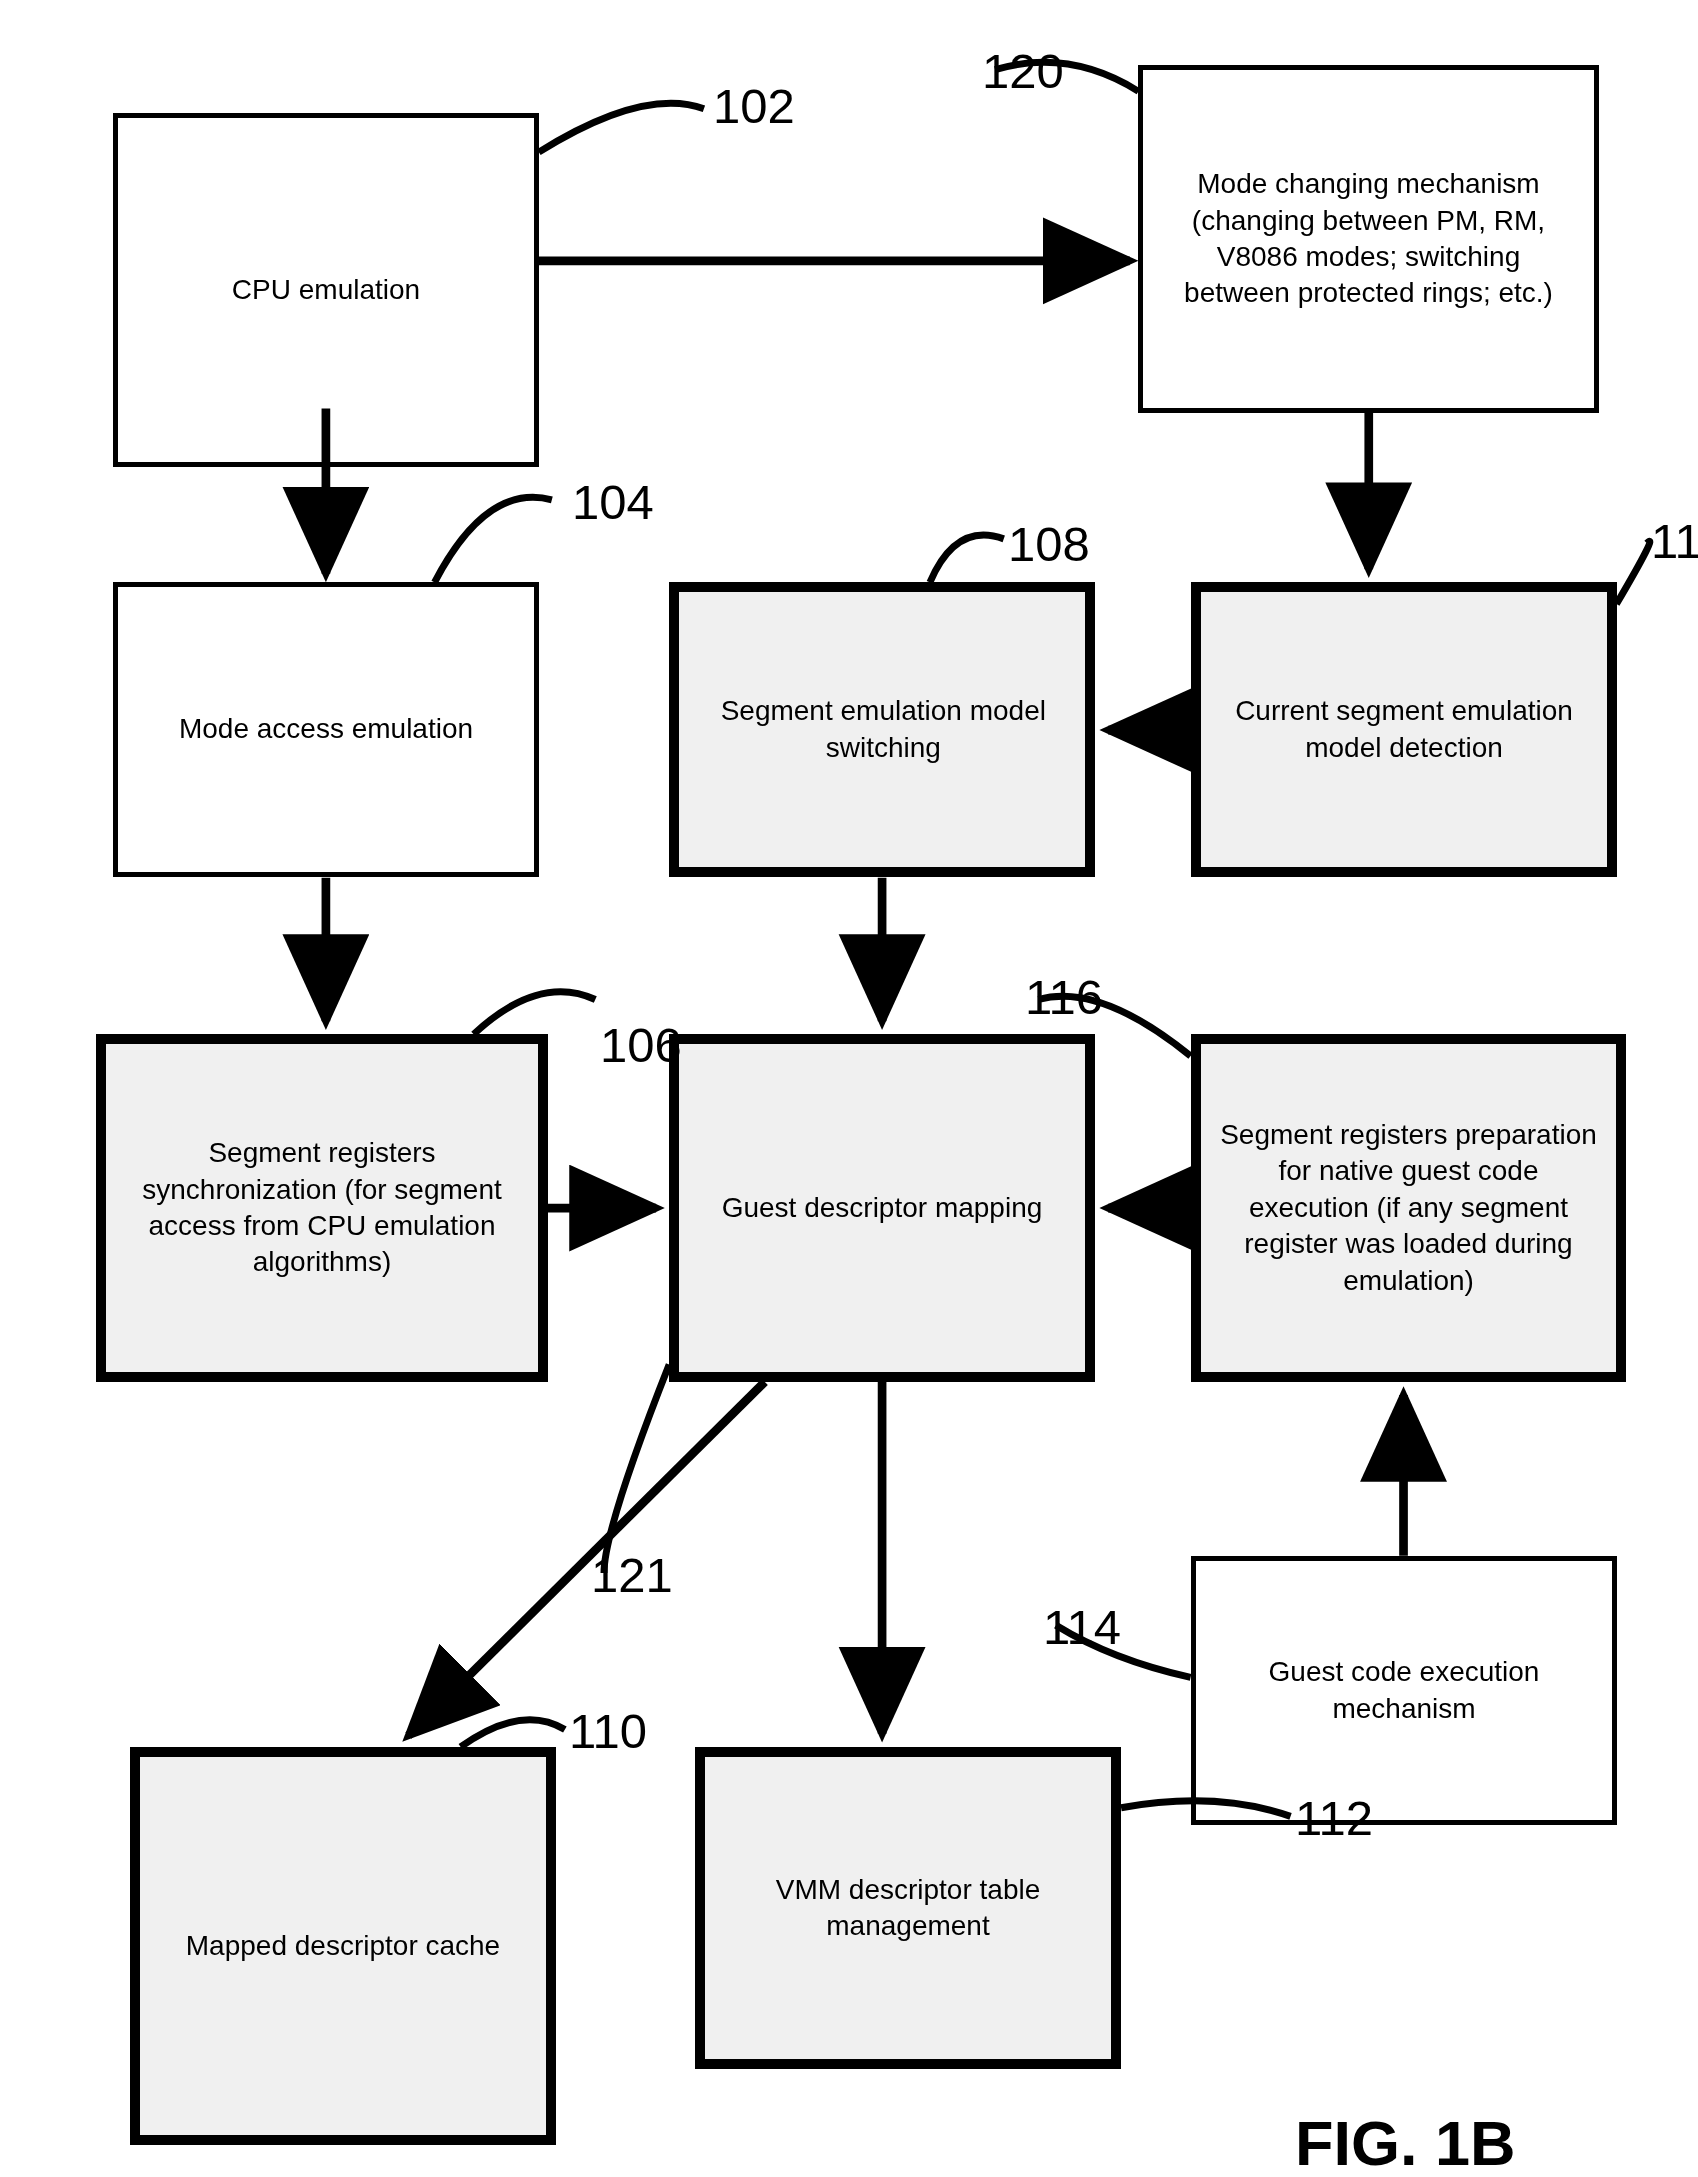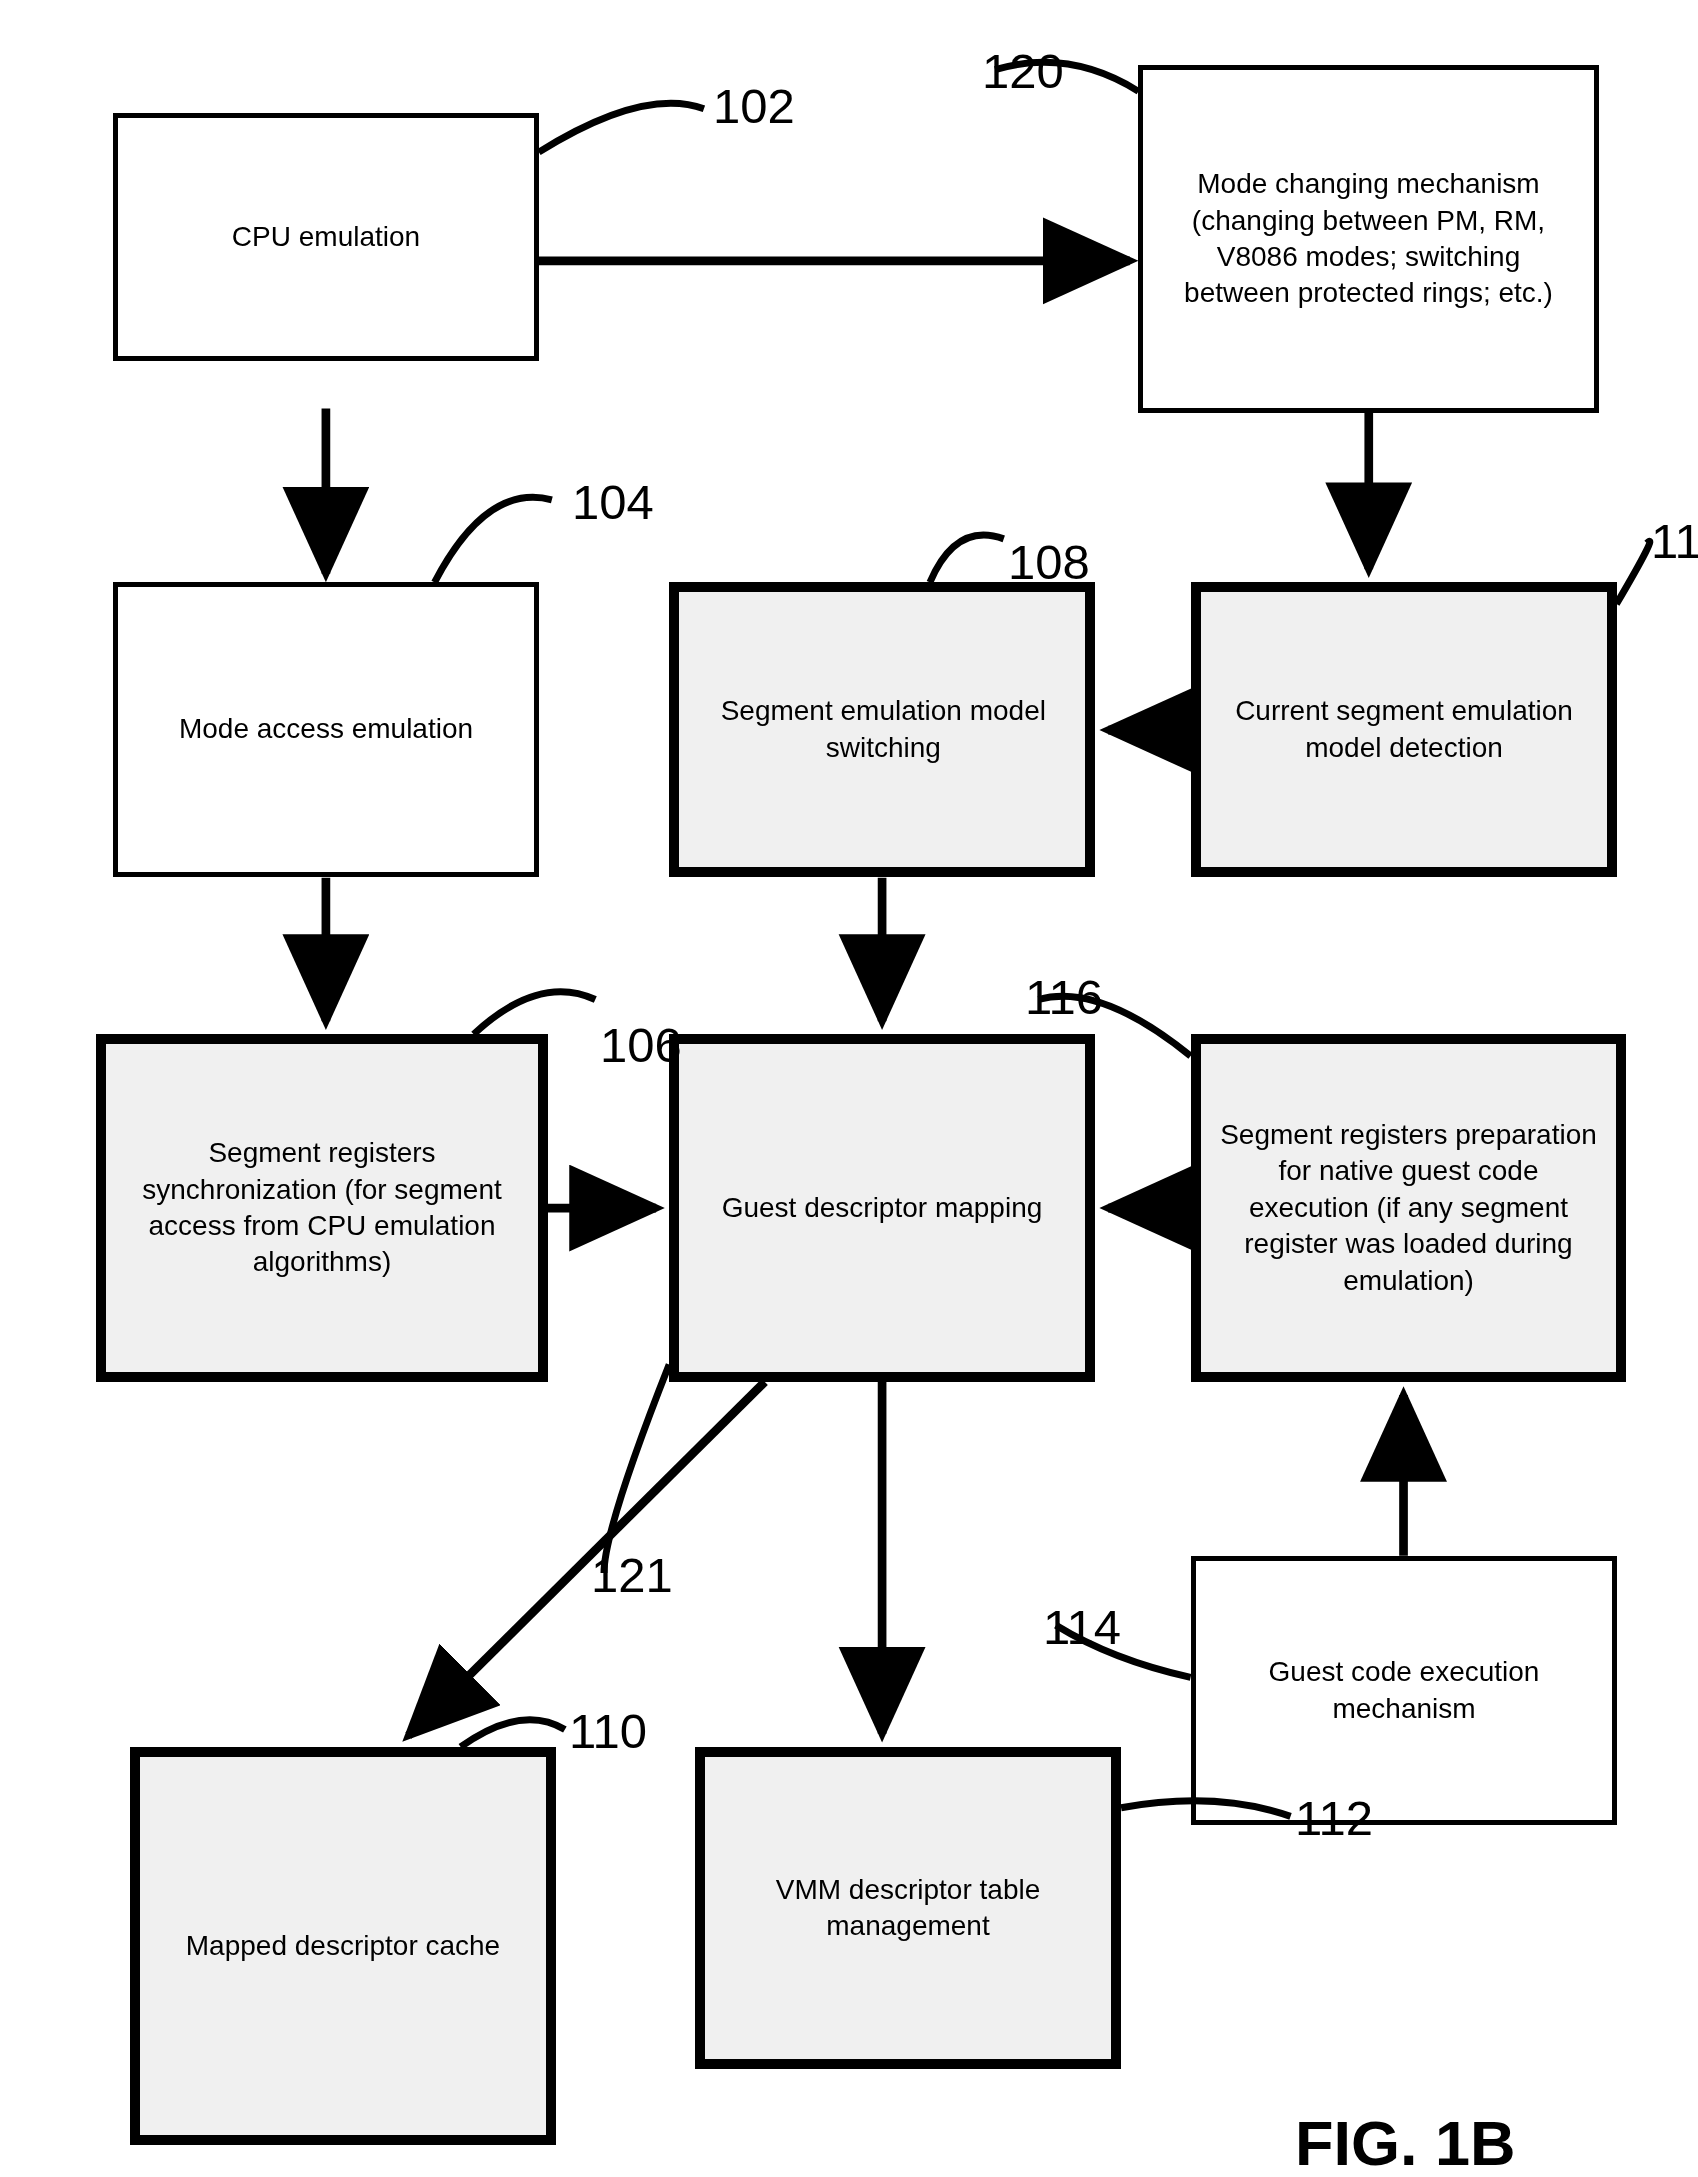--- a/index.html
+++ b/index.html
@@ -43,21 +43,21 @@
     position: absolute;
     top: 0; left: 0;
     width: 1699px;
     height: 2178px;
     pointer-events: none;
   }
 </style>
 </head>
 <body>
 
-<div class="box" style="left:113px; top:113px; width:426px; height:248px;">
+<div class="box" style="left:113px; top:113px; width:426px; height:354px;">
   <span>CPU emulation</span>
 </div>
 
 <div class="box" style="left:1138px; top:65px; width:461px; height:348px;">
   <span>Mode changing mechanism (changing between PM, RM, V8086 modes; switching between protected rings; etc.)</span>
 </div>
 
 <div class="box" style="left:113px; top:582px; width:426px; height:295px;">
   <span>Mode access emulation</span>
 </div>
@@ -90,21 +90,21 @@
   <span>Mapped descriptor cache</span>
 </div>
 
 <div class="box thick shaded" style="left:695px; top:1747px; width:426px; height:322px;">
   <span>VMM descriptor table management</span>
 </div>
 
 <div class="label" style="left:713px; top:78px;">102</div>
 <div class="label" style="left:982px; top:43px;">120</div>
 <div class="label" style="left:556px; top:474px;margin-left:16px;">104</div>
-<div class="label" style="left:1008px; top:534px;">108</div>
+<div class="label" style="left:1008px; top:516px;">108</div>
 <div class="label" style="left:1651px; top:513px;">118</div>
 <div class="label" style="left:600px; top:973px;margin-top:44px;">106</div>
 <div class="label" style="left:591px; top:1547px;">121</div>
 <div class="label" style="left:1025px; top:969px;">116</div>
 <div class="label" style="left:1043px; top:1599px;">114</div>
 <div class="label" style="left:569px; top:1703px;">110</div>
 <div class="label" style="left:1295px; top:1790px;">112</div>
 
 <div class="fig-label" style="left:1295px; top:2077px;margin-top:30px;">FIG. 1B</div>
 

